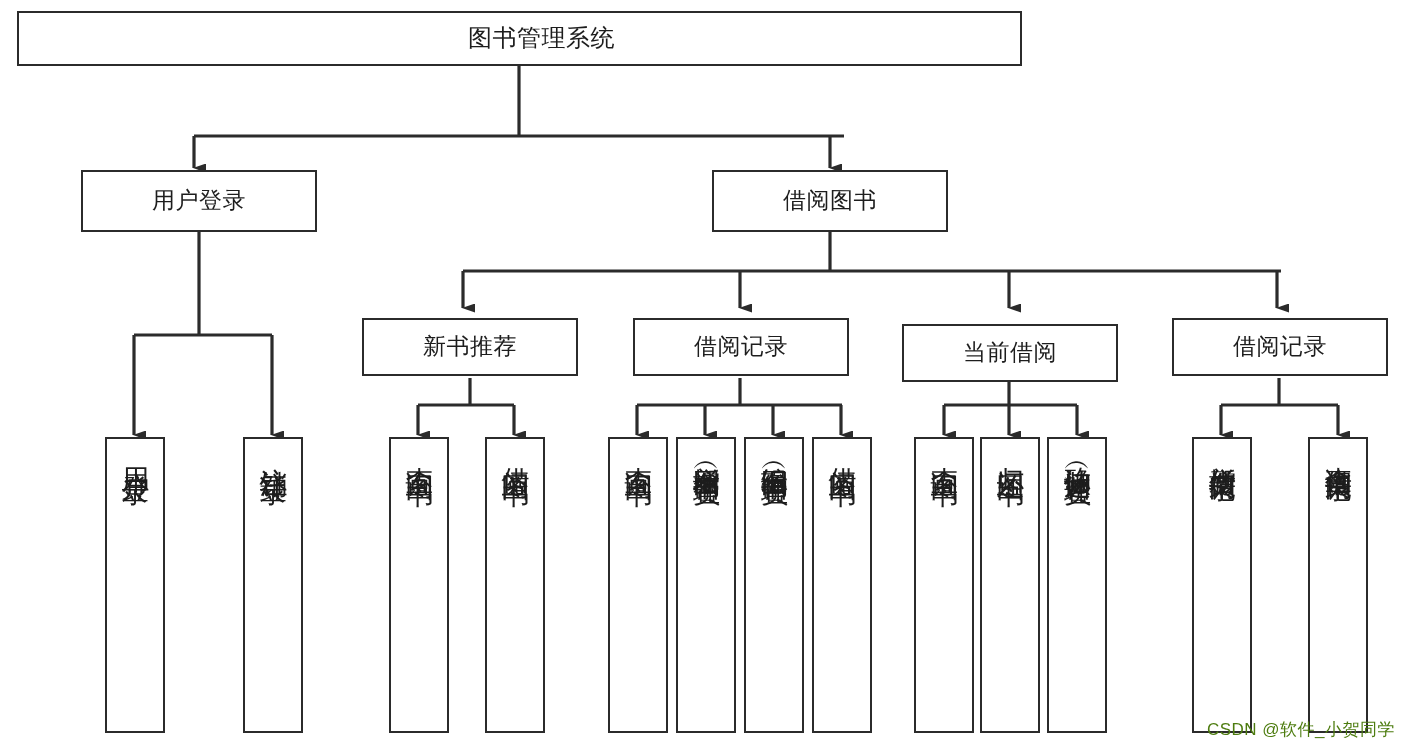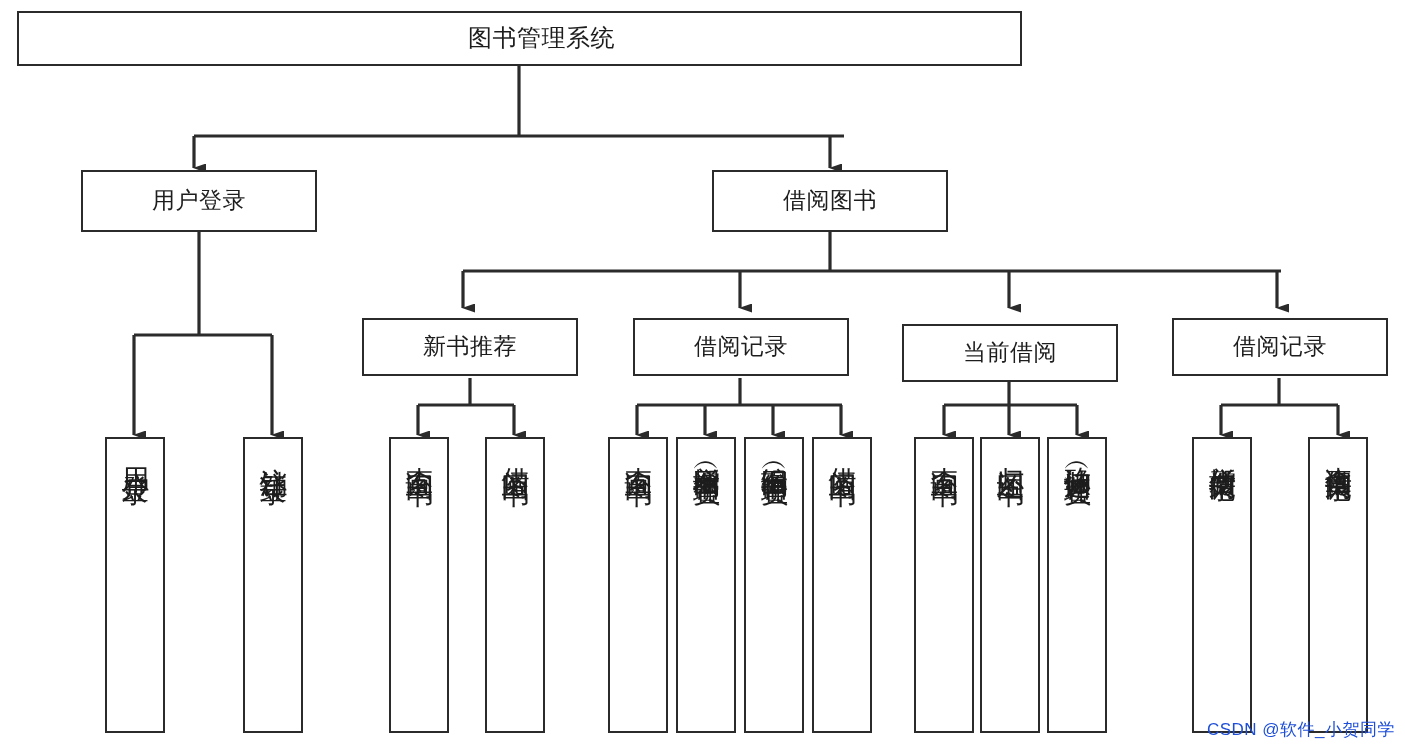--- a/index.html
+++ b/index.html
@@ -65,21 +65,21 @@
   }
   .node.v.tall .node-label {
     font-size: 27px;
     letter-spacing: 2px;
   }
   #watermark {
     position: absolute;
     right: 10px;
     bottom: 6px;
     font-size: 17px;
-    color: #1d4ed8;
+    color: #4d7c0f;
     letter-spacing: 0.5px;
     white-space: nowrap;
   }
 </style>
 </head>
 <body>
 
 <div id="diagram-root">
 
   <svg id="edges-layer" viewBox="0 0 1405 747" width="1405" height="747" xmlns="http://www.w3.org/2000/svg">

